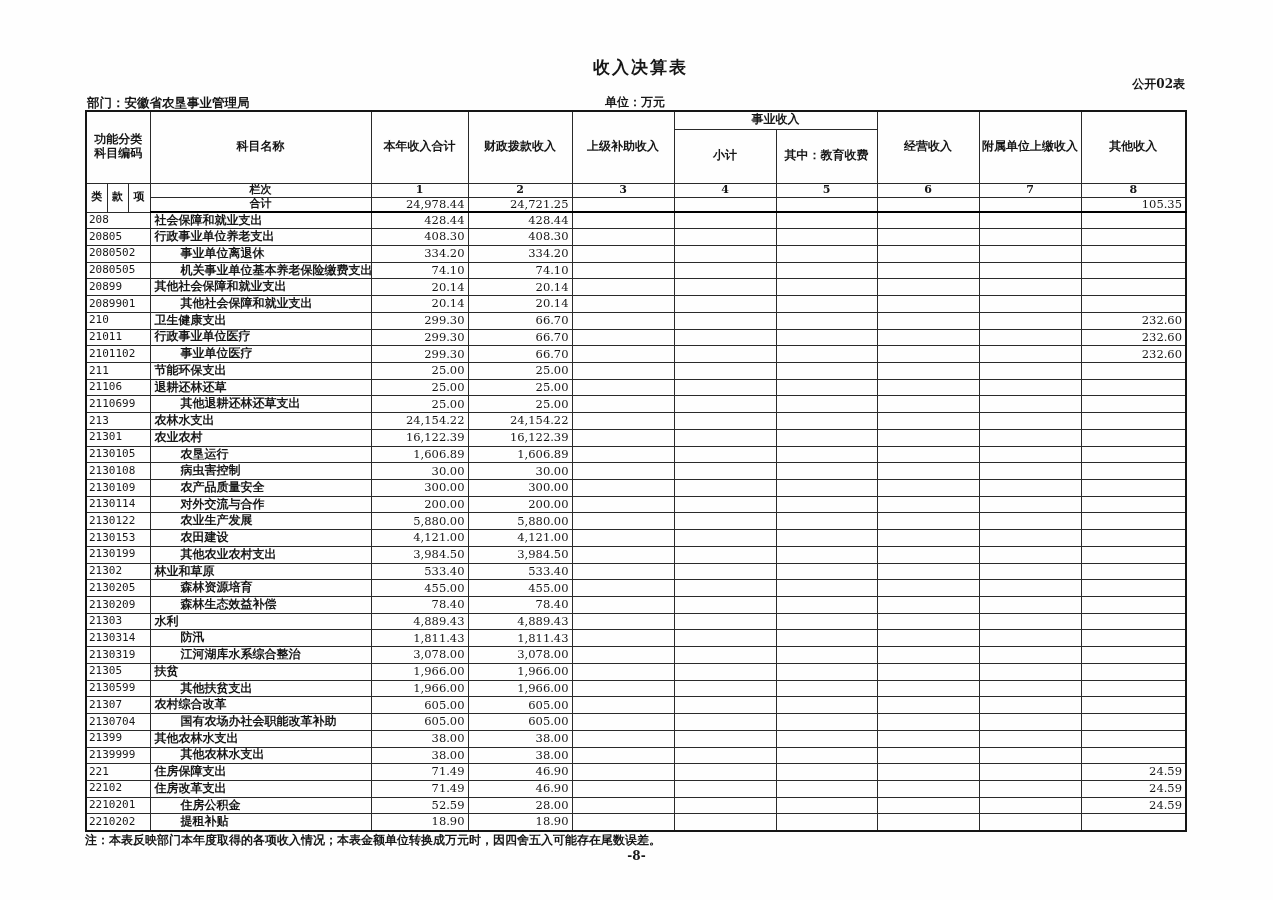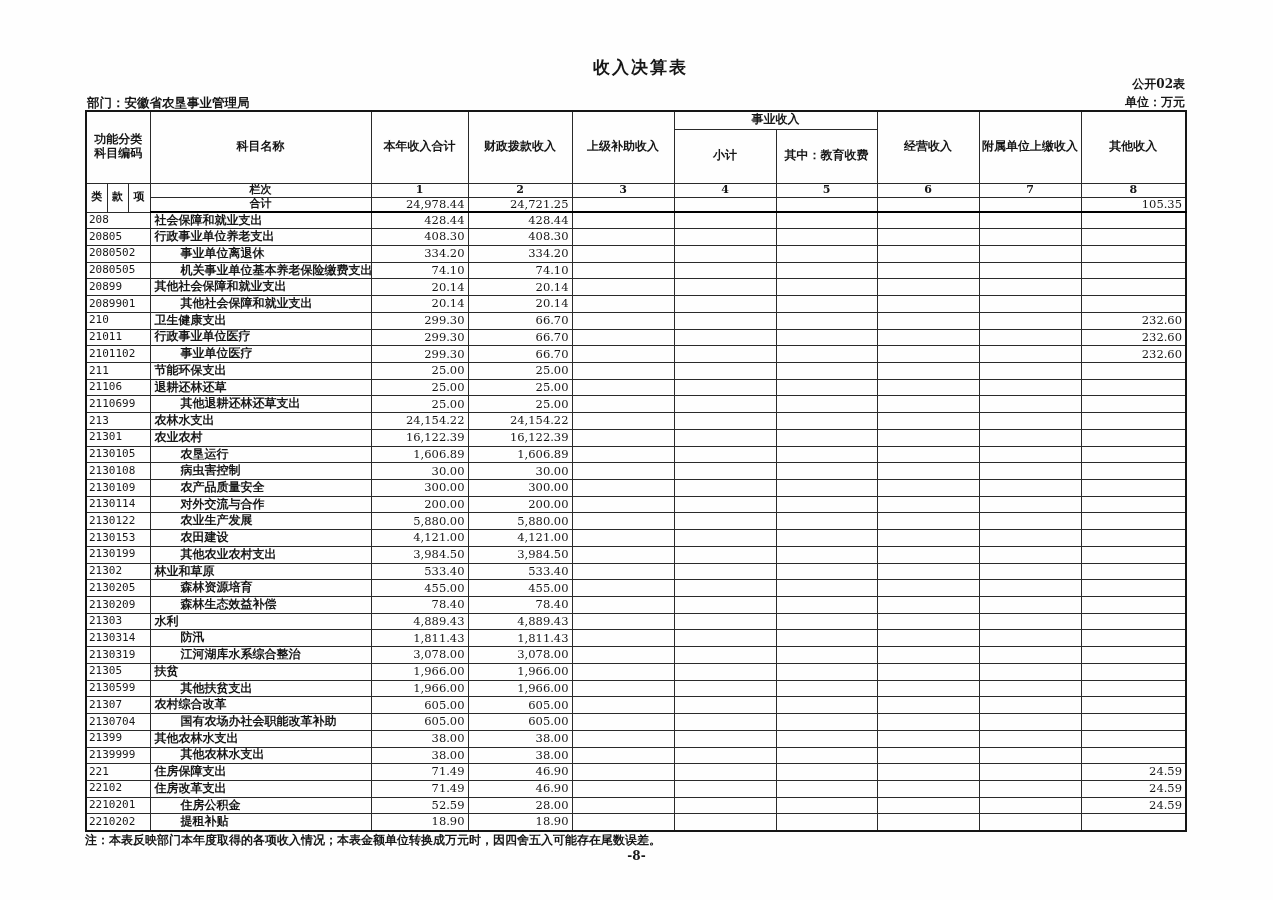--- a/index.html
+++ b/index.html
@@ -11,21 +11,21 @@
   .title {
     position:absolute; top:56px; left:4px; width:100%;
     text-align:center; font-size:17px; font-weight:bold; letter-spacing:2px;
   }
   .form-code {
     position:absolute; top:76px; left:85px; width:1100px;
     text-align:right; font-size:12px; font-weight:bold;
   }
   .unit-label {
     position:absolute; top:94px; left:85px; width:1100px;
-    text-align:right; font-size:12px; font-weight:bold;
+    text-align:center; font-size:12px; font-weight:bold;
   }
   .dept {
     position:absolute; top:95px; left:87px;
     font-size:12.5px; font-weight:bold;font-family:Liberation Serif, serif;
   }
   table.grid {
     position:absolute; top:110px; left:85px; width:1100px;
     border-collapse:collapse; table-layout:fixed;
     border:2px solid #161616;
   }

